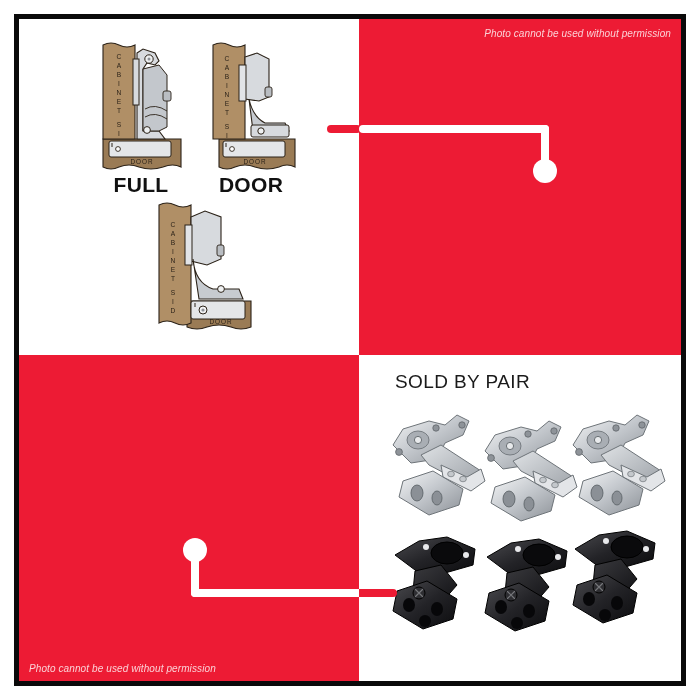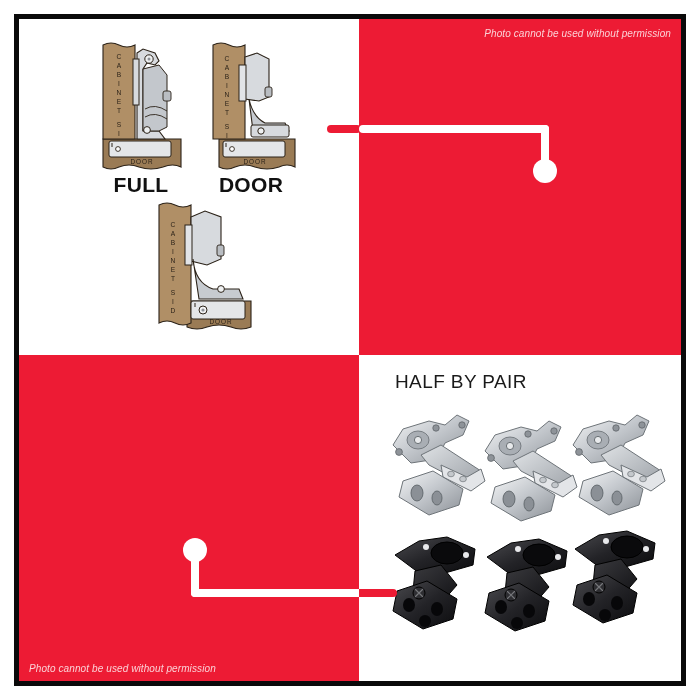--- a/index.html
+++ b/index.html
@@ -314,21 +314,21 @@
         <div class="conn">
           <div class="conn-dot" id="conn-bl-dot"></div>
           <div class="conn-line" id="conn-bl-v"></div>
           <div class="conn-line" id="conn-bl-h"></div>
         </div>
 
         <div class="watermark wm-bottom">Photo cannot be used without permission</div>
       </div>
 
       <div class="quad quad-br">
-        <div id="sold-by-pair">HALF BY PAIR</div>
+        <div id="sold-by-pair">SOLD BY PAIR</div>
 
         <div class="hinge-grid">
 
           <div class="hinge-cell" style="left:0px; top:0px;">
             <svg width="104" height="118" viewBox="0 0 104 118">
               <defs>
                 <linearGradient id="nk1" x1="0" y1="0" x2="1" y2="1">
                   <stop offset="0%" stop-color="#f4f5f6"></stop>
                     <stop offset="45%" stop-color="#c6cacf"></stop>
                   <stop offset="100%" stop-color="#8d9298"></stop>

